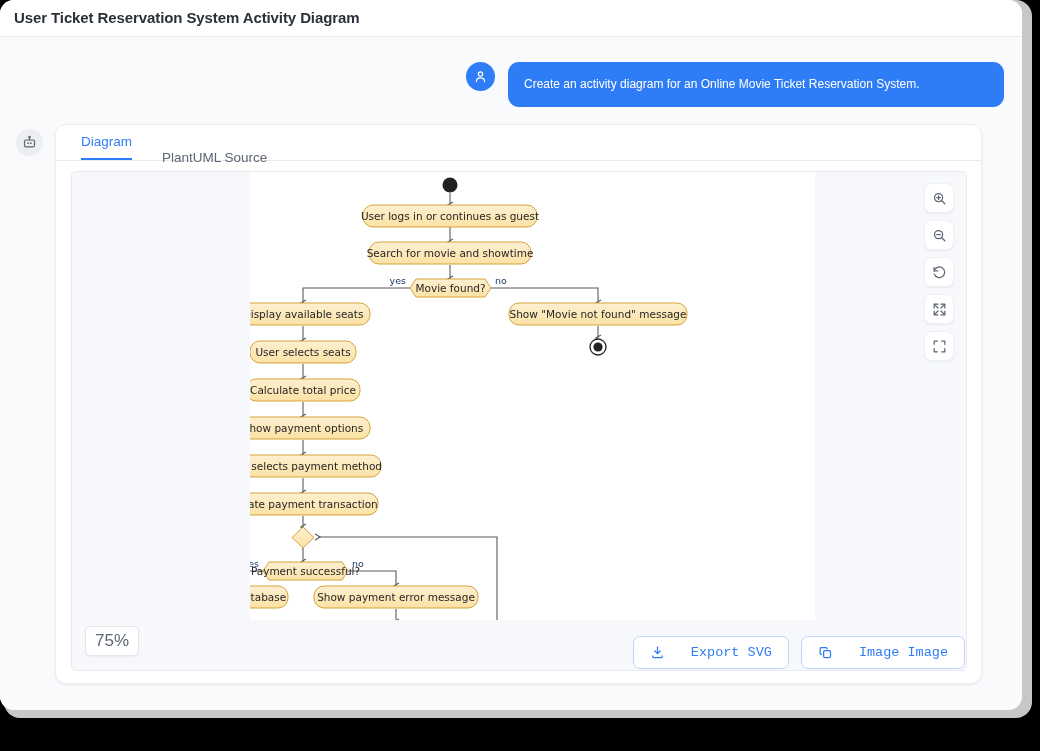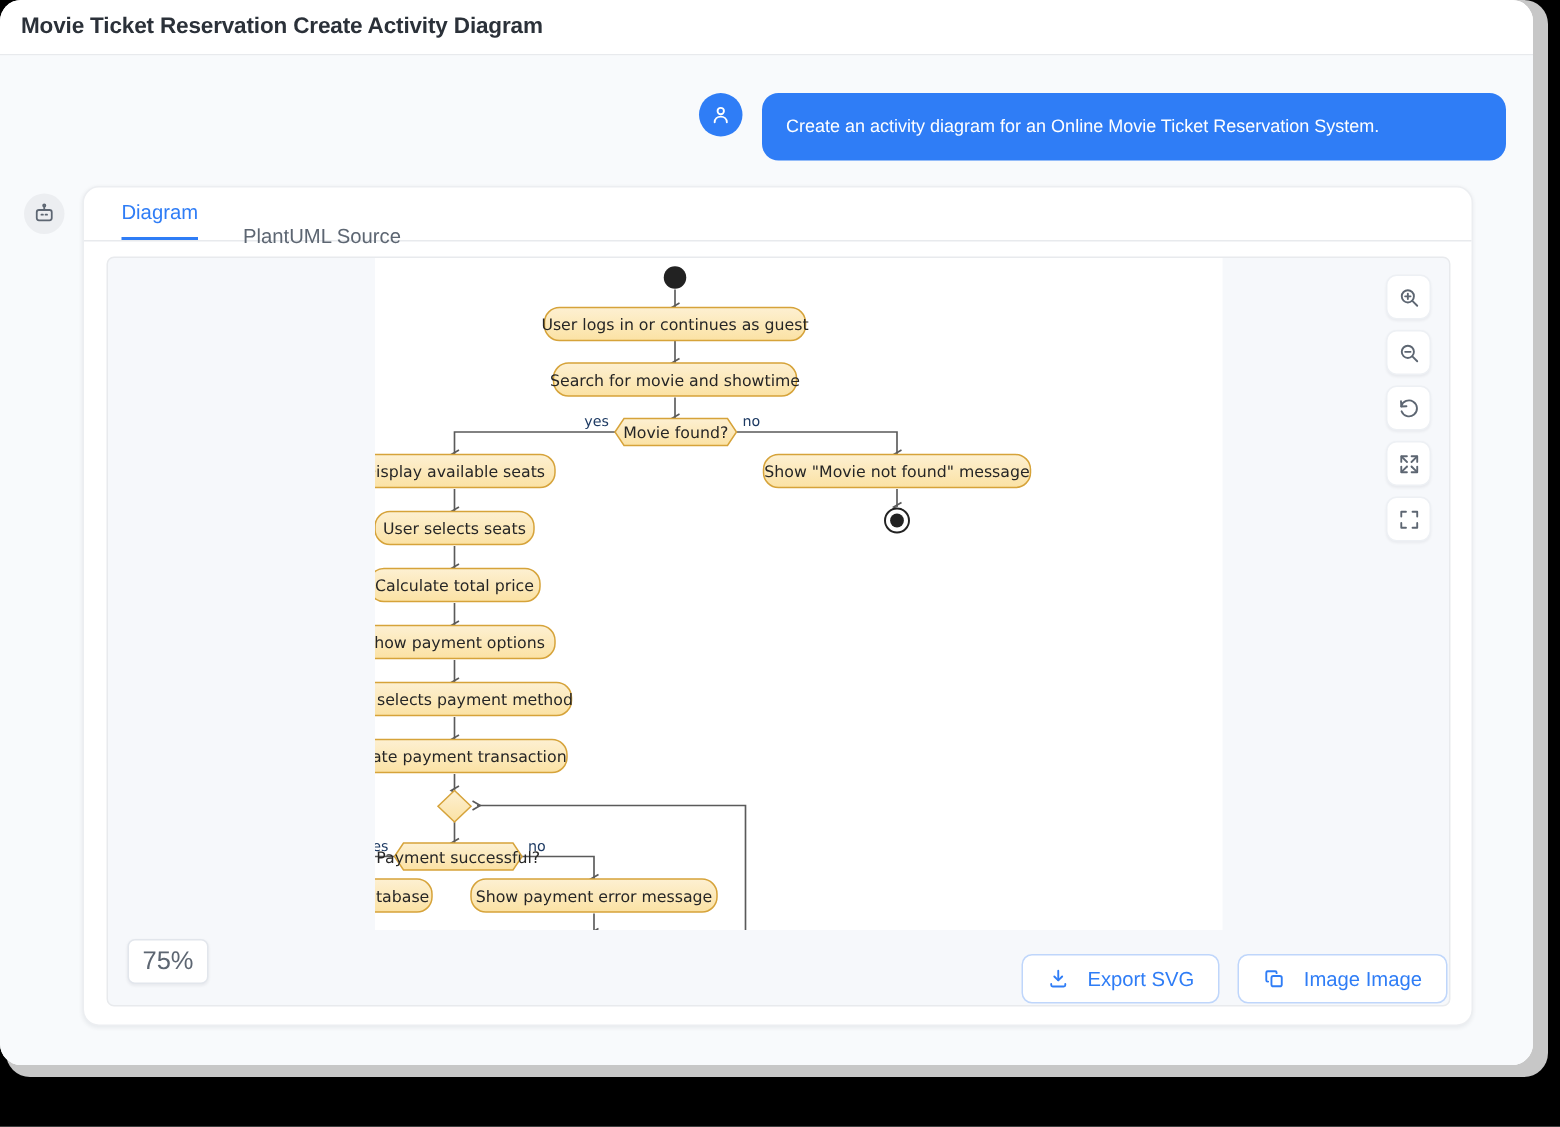--- a/index.html
+++ b/index.html
@@ -175,29 +175,30 @@
     color: #5d6672;
   }
 
   
   #card-actions {
     position: absolute;
     right: 16px; bottom: 14px;
     display: flex; gap: 12px;
   }
   .action-btn {
-    display: flex; align-items: center; gap: 12px;
+    display: flex; align-items: center; gap: 26px;
     padding: 8px 16px;
     border: 1px solid #bfd6fb;
     border-radius: 7px;
     background: #ffffff;
     color: #2f7df6;
     font-size: 13.5px;
     cursor: pointer;
     white-space: nowrap;
+    font-family: Liberation Mono, monospace;
   }
 
   
   .uml-label {
     font-family: "DejaVu Sans", sans-serif;
     font-size: 10.5px;
     fill: #262626;
   }
   .uml-guard {
     font-family: "DejaVu Sans", sans-serif;
@@ -206,21 +207,21 @@
   }
 </style>
 </head>
 <body>
 
 <div id="window-shadow"></div>
 
 <div id="app-window">
 
   <div id="title-bar">
-    <div id="page-title">Movie Ticket Reservation Create Activity Diagram</div>
+    <div id="page-title">User Ticket Reservation System Activity Diagram</div>
   </div>
 
   <div id="conversation">
 
     <div id="user-message-row">
       <div id="user-avatar">
         <svg width="15" height="15" viewBox="0 0 24 24" fill="none" stroke="#ffffff" stroke-width="2" stroke-linecap="round" stroke-linejoin="round">
           <circle cx="12" cy="8" r="3.4"></circle>
           <path d="M5.5 20c0-3.6 2.9-6 6.5-6s6.5 2.4 6.5 6"></path>
         </svg>

